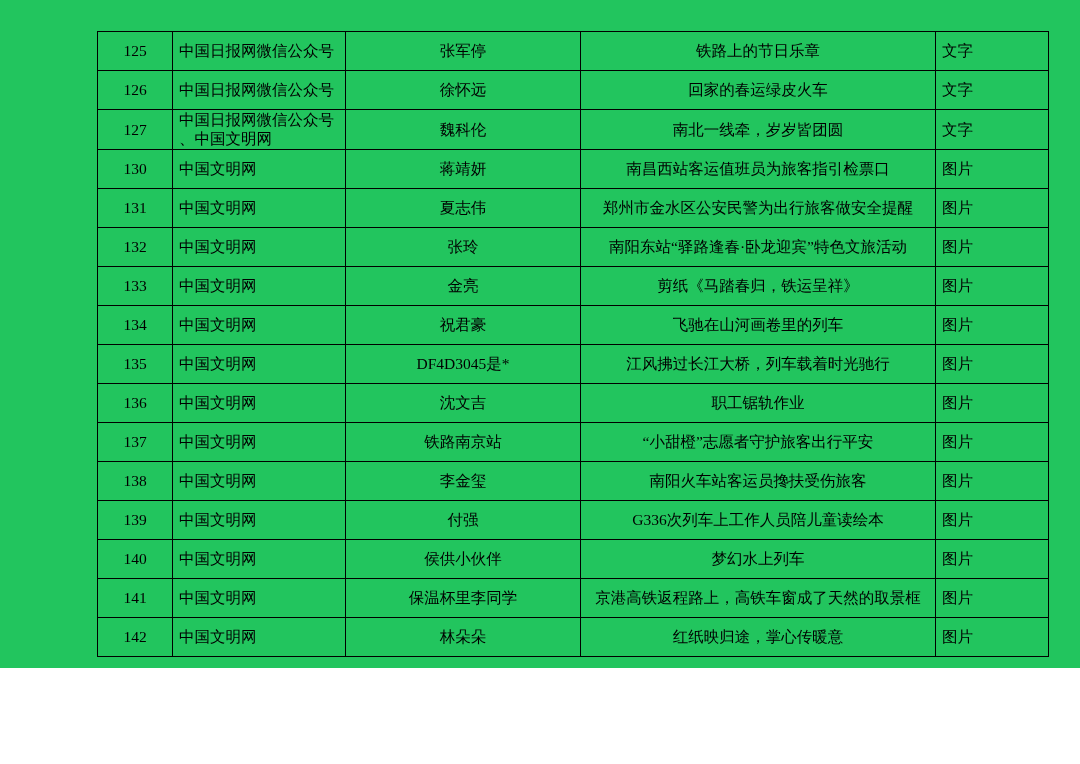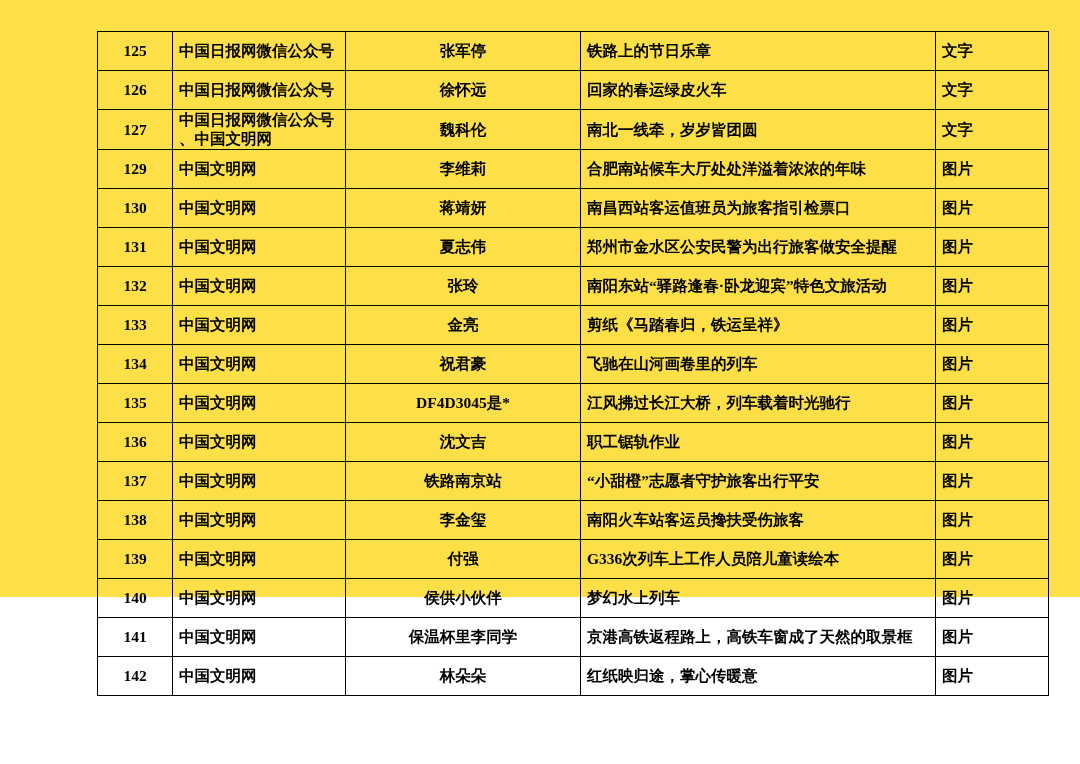--- a/index.html
+++ b/index.html
@@ -10,23 +10,22 @@
   body {
     width: 1080px;
     height: 764px;
     font-family: "Liberation Serif", "DejaVu Serif", serif;
     color: #000000;
     overflow: hidden;
   }
   .page {
     position: relative;
     width: 1080px;
-    height: 597px;
-    background: #fde047;
-    font-weight: bold;
+    height: 668px;
+    background: #22c55e;
   }
   .table-wrap {
     position: absolute;
     left: 97px;
     top: 31px;
     width: 886px;
   }
   table.doc-table {
     border-collapse: collapse;
     width: 886px;
@@ -37,21 +36,21 @@
     padding: 0 6px;
     height: 38px;
     font-size: 15.5px;
     line-height: 1.25;
     vertical-align: middle;
     word-break: break-word;
   }
   .col-idx { width: 62px; text-align: center; }
   .col-src { width: 160px; }
   .col-auth { width: 222px; text-align: center; }
-  .col-title { width: 342px; text-align: left; padding-left: 9px; }
+  .col-title { width: 342px; text-align: center; padding-left: 9px; }
   .col-type { width: 100px; }
   .two-line {
     line-height: 1.15;
     font-size: 15px;
   }
   .two-line span { display: block; }
 </style>
 </head>
 <body>
 
@@ -75,27 +74,20 @@
           </tr>
           <tr>
             <td class="col-idx">127</td>
             <td class="col-src two-line">
               <span>中国日报网微信公众号</span>
               <span>、中国文明网</span>
             </td>
             <td class="col-auth">魏科伦</td>
             <td class="col-title">南北一线牵，岁岁皆团圆</td>
             <td class="col-type">文字</td>
-          </tr>
-          <tr>
-            <td class="col-idx">129</td>
-            <td class="col-src">中国文明网</td>
-            <td class="col-auth">李维莉</td>
-            <td class="col-title">合肥南站候车大厅处处洋溢着浓浓的年味</td>
-            <td class="col-type">图片</td>
           </tr>
           <tr>
             <td class="col-idx">130</td>
             <td class="col-src">中国文明网</td>
             <td class="col-auth">蒋靖妍</td>
             <td class="col-title">南昌西站客运值班员为旅客指引检票口</td>
             <td class="col-type">图片</td>
           </tr>
           <tr>
             <td class="col-idx">131</td>

